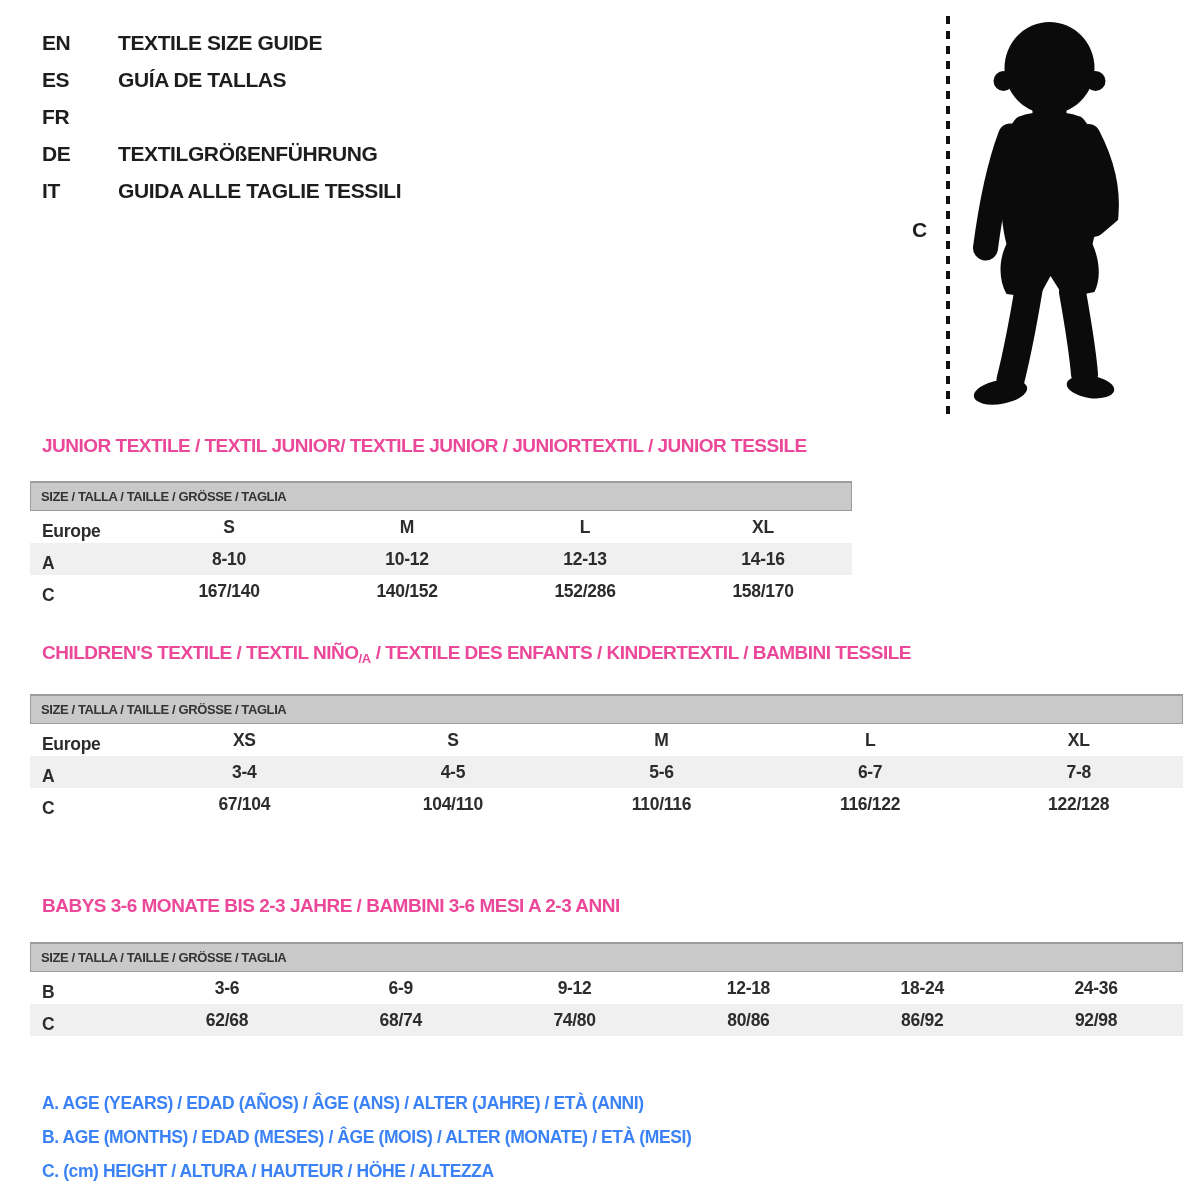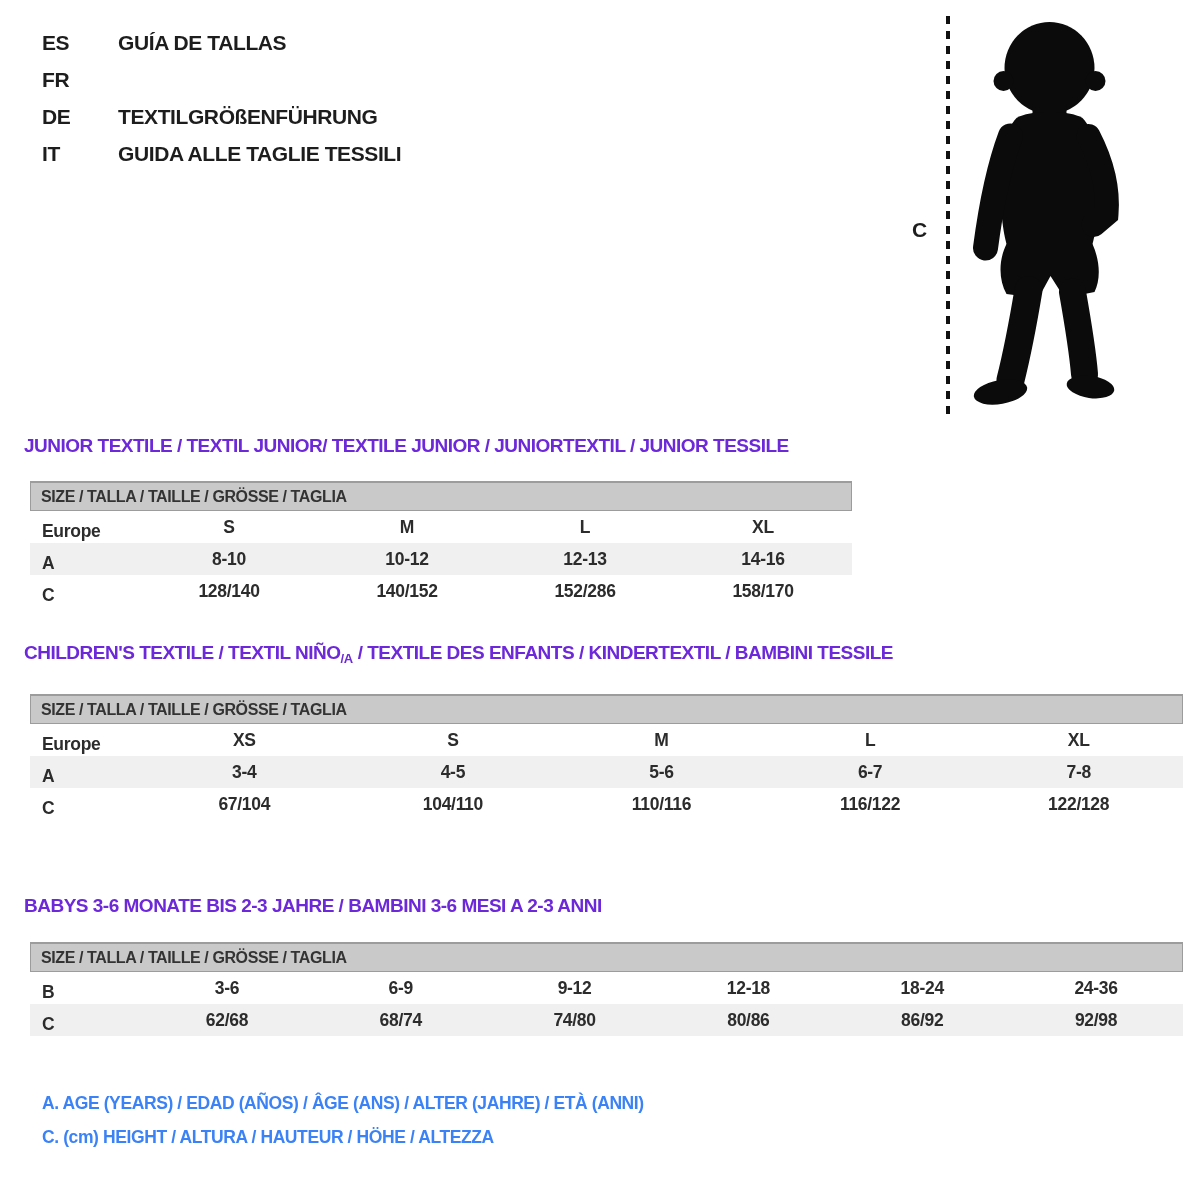--- a/index.html
+++ b/index.html
@@ -18,53 +18,57 @@
   .lang-row .code{flex:0 0 76px;}
   .figure-area .measure-line{
     position:absolute;left:946px;top:16px;width:4px;height:400px;
     background:repeating-linear-gradient(to bottom,#101010 0 8px,transparent 8px 15px);
   }
   .figure-area .c-label{position:absolute;left:912px;top:218px;font-size:21px;font-weight:700;}
   .figure-area .toddler{position:absolute;left:964px;top:18px;}
 
   
   .sec-title{
-    font-size:19px;font-weight:700;letter-spacing:-0.5px;color:#6d28d9;
-    margin:0 0 0 24px;line-height:20px;
+    font-size:19px;font-weight:700;letter-spacing:-0.5px;color:#ec4899;
+    margin:0 0 0 42px;line-height:20px;
   }
   .sec-title .subsz{font-size:13px;vertical-align:-4px;letter-spacing:-0.3px;}
   .t-junior{margin-top:6px;margin-bottom:25px;}
   .t-children{margin-top:36px;margin-bottom:25px;}
   .t-babies{margin-top:36px;margin-bottom:20px;line-height:33px;}
 
   
   .tbl{margin-left:30px;}
   .tbl.narrow{width:822px;}
   .tbl.wide{width:1153px;}
   .size-bar{
     height:27px;line-height:27px;background:#c9c9c9;
     border:1px solid #9c9c9c;border-top-width:2px;
-    padding-left:10px;font-size:16px;font-weight:700;color:#333333;letter-spacing:-0.4px;
+    padding-left:10px;font-size:13px;font-weight:700;color:#333333;letter-spacing:-0.4px;
   }
   .trow{display:flex;height:32px;align-items:center;font-size:17.5px;font-weight:600;color:#2c2c2c;}
   .trow.stripe{background:#f0f0f0;}
   .trow .lab{flex:0 0 98px;padding-left:12px;text-align:left;margin-top:8px;}
   .trow .cell{flex:1;text-align:center;}
 
   
   .legend{margin:50px 0 0 42px;}
   .legend-line{font-size:17.5px;font-weight:700;letter-spacing:-0.4px;line-height:34px;color:#3b82f6;}
 </style>
 </head>
 <body>
 
 <div class="page">
 
   <div class="top-area">
     <div class="langs">
+      <div class="lang-row">
+        <span class="code">EN</span>
+        <span class="label">TEXTILE SIZE GUIDE</span>
+      </div>
       <div class="lang-row">
         <span class="code">ES</span>
         <span class="label">GUÍA DE TALLAS</span>
       </div>
       <div class="lang-row">
         <span class="code">FR</span>
       </div>
       <div class="lang-row">
         <span class="code">DE</span>
         <span class="label">TEXTILGRÖßENFÜHRUNG</span>
@@ -109,21 +113,21 @@
     </div>
     <div class="trow stripe">
       <span class="lab">A</span>
       <span class="cell">8-10</span>
       <span class="cell">10-12</span>
       <span class="cell">12-13</span>
       <span class="cell">14-16</span>
     </div>
     <div class="trow">
       <span class="lab">C</span>
-      <span class="cell">128/140</span>
+      <span class="cell">167/140</span>
       <span class="cell">140/152</span>
       <span class="cell">152/286</span>
       <span class="cell">158/170</span>
     </div>
   </div>
 
   <h2 class="sec-title t-children"><span>CHILDREN'S TEXTILE / TEXTIL NIÑO</span><span class="subsz">/A</span><span> / TEXTILE DES ENFANTS / KINDERTEXTIL / BAMBINI TESSILE</span></h2>
   <div class="tbl wide">
     <div class="size-bar">SIZE / TALLA / TAILLE / GRÖSSE / TAGLIA</div>
     <div class="trow">
@@ -170,16 +174,17 @@
       <span class="cell">68/74</span>
       <span class="cell">74/80</span>
       <span class="cell">80/86</span>
       <span class="cell">86/92</span>
       <span class="cell">92/98</span>
     </div>
   </div>
 
   <div class="legend">
     <div class="legend-line">A. AGE (YEARS) / EDAD (AÑOS) / ÂGE (ANS) / ALTER (JAHRE) / ETÀ (ANNI)</div>
+    <div class="legend-line">B. AGE (MONTHS) / EDAD (MESES) / ÂGE (MOIS) / ALTER (MONATE) / ETÀ (MESI)</div>
     <div class="legend-line">C. (cm) HEIGHT / ALTURA / HAUTEUR / HÖHE / ALTEZZA</div>
   </div>
 
 </div>
 
 </body></html>

